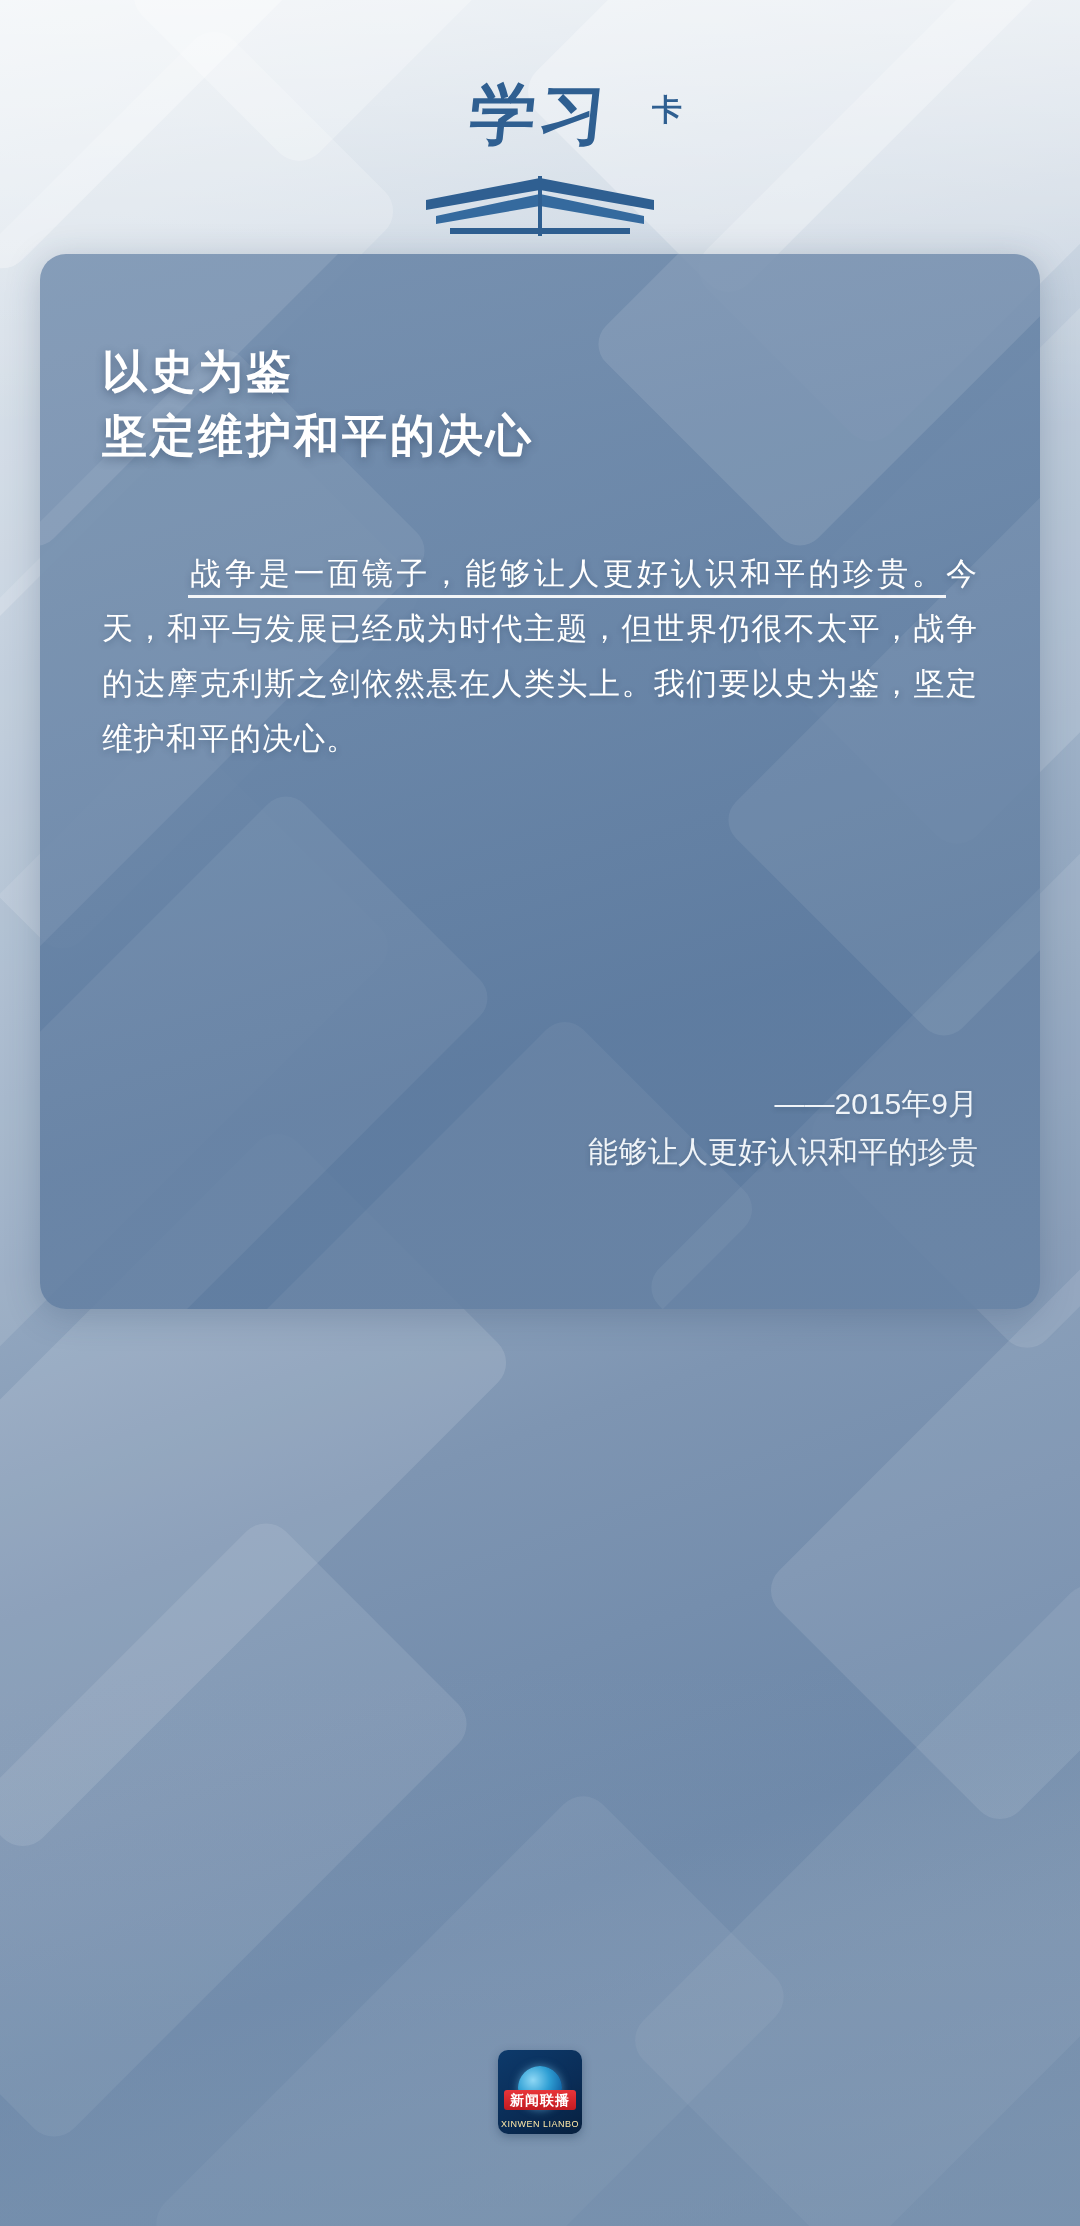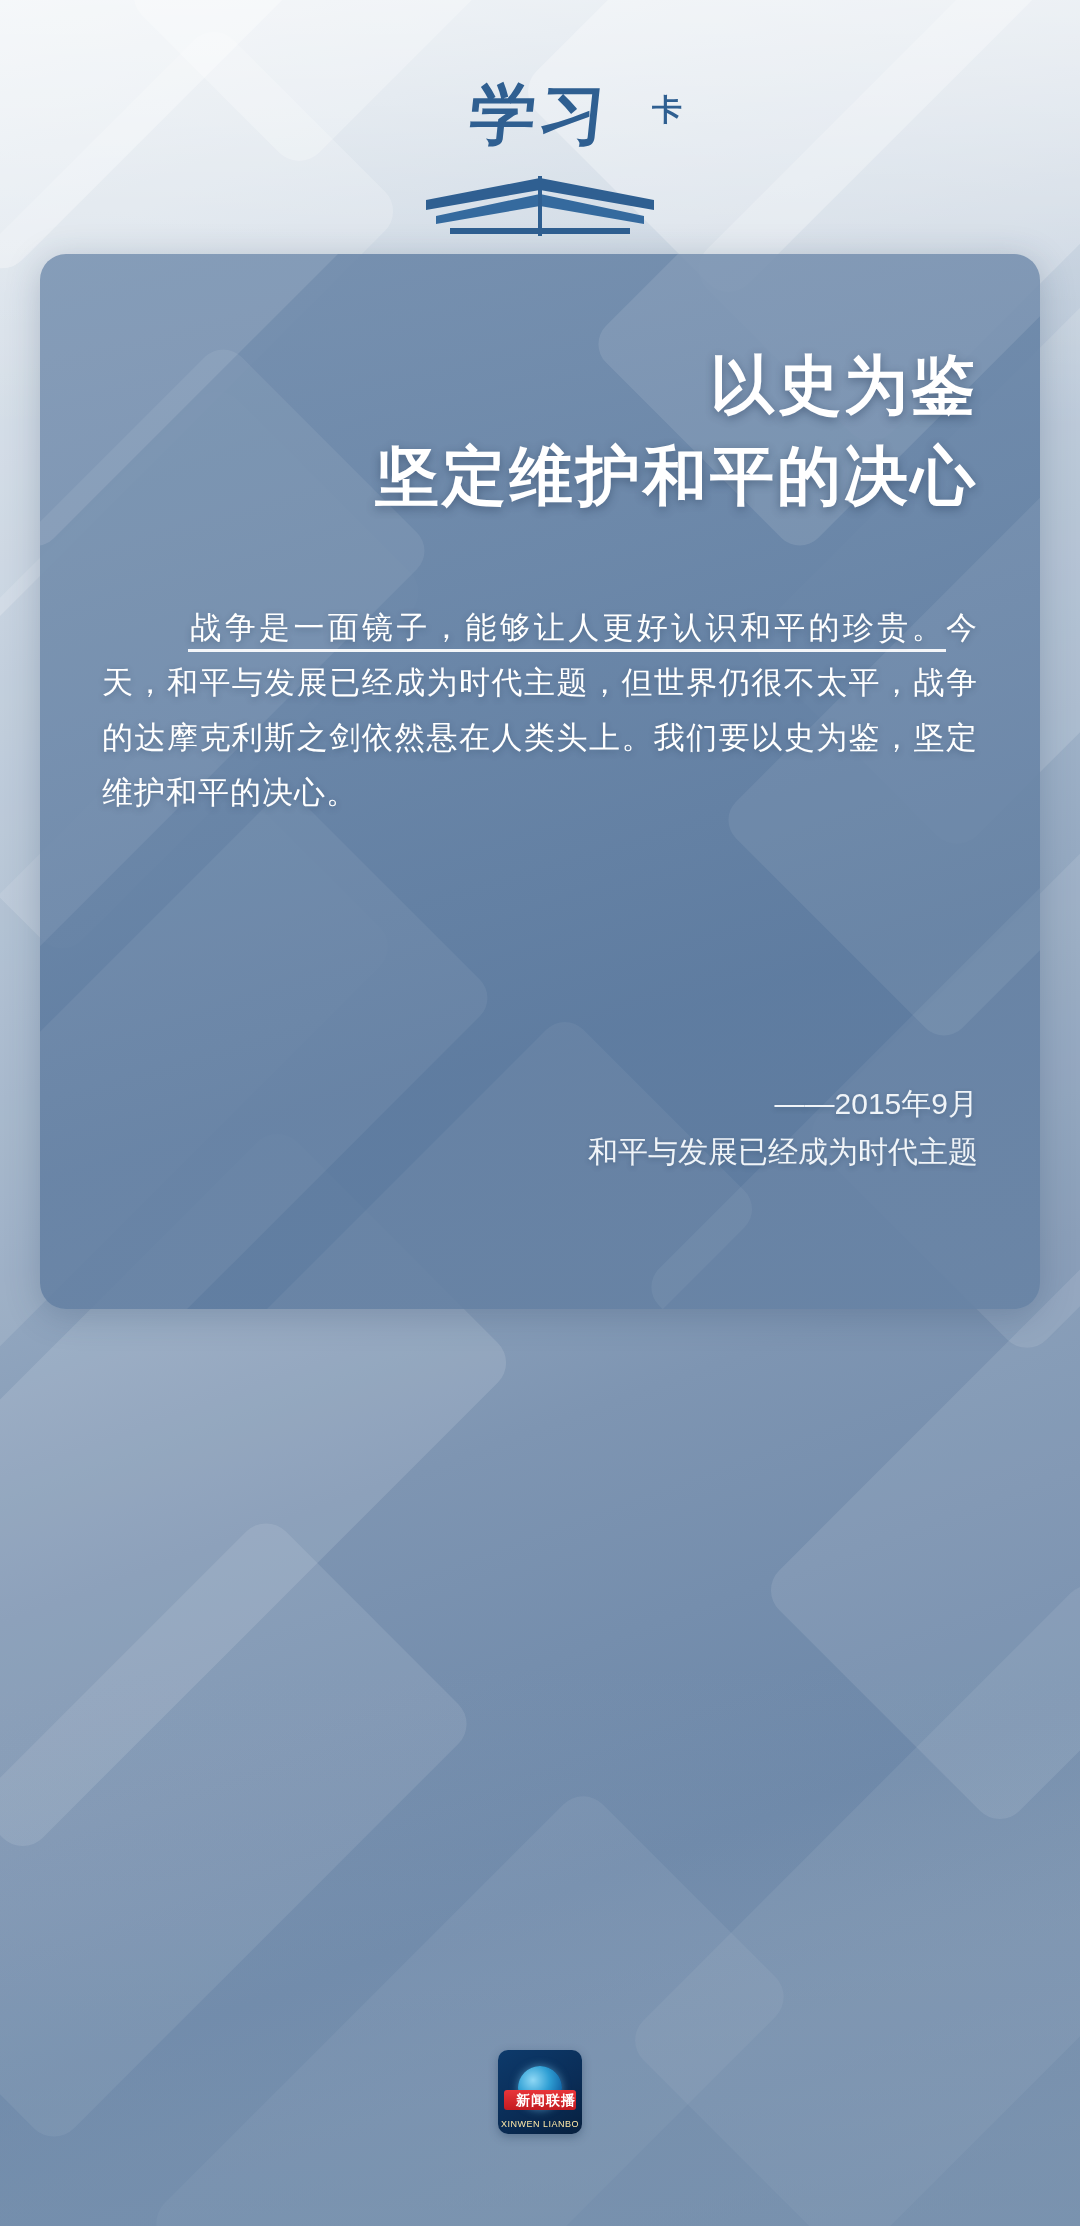--- a/index.html
+++ b/index.html
@@ -117,25 +117,25 @@
   }
 
   .card-inner {
     position: relative;
     z-index: 3;
     padding: 0 62px;
   }
 
   .headline {
     margin-top: 86px;
-    text-align: right;
+    text-align: left;
     color: #ffffff;
     font-family: "Liberation Sans", sans-serif;
     font-weight: bold;
-    font-size: 64px;
+    font-size: 45px;
     line-height: 1.42;
     letter-spacing: 3px;
     text-shadow: 0 3px 10px rgba(30,52,80,0.45);
   }
   .headline .l2 { display: block; }
 
   .quote {
     margin-top: 78px;
     color: #ffffff;
     font-size: 31px;
@@ -197,21 +197,21 @@
     bottom: 24px;
     width: 72px;
     height: 20px;
     background: linear-gradient(180deg, #e8353a 0%, #c31b21 100%);
     border-radius: 3px;
     color: #fff;
     font-size: 14px;
     font-weight: bold;
     line-height: 20px;
     letter-spacing: 1px;
-    text-align: right;
+    text-align: center;
   }
   .badge .pinyin {
     position: absolute;
     left: 0;
     bottom: 5px;
     width: 84px;
     text-align: center;
     color: #ffe9a8;
     font-size: 9px;
     letter-spacing: 0.5px;
@@ -273,21 +273,21 @@
         <span class="l2">坚定维护和平的决心</span>
       </div>
 
       <div class="quote">
         <span class="indent"></span><span class="u">战争是一面镜子，能够让人更好认识和平的珍贵。</span><span>今天，和平与发展已经成为时代主题，但世界仍很不太平，战争的达摩克利斯之剑依然悬在人类头上。我们要以史为鉴，坚定维护和平的决心。</span>
       </div>
     </div>
 
     <div class="attribution">
       <div>——2015年9月</div>
-      <div>和平与发展已经成为时代主题</div>
+      <div>能够让人更好认识和平的珍贵</div>
     </div>
   </div>
 
   <div class="footer">
     <div class="badge">
       <div class="globe"></div>
       <div class="band">新闻联播</div>
       <div class="pinyin">XINWEN LIANBO</div>
     </div>
   </div>

